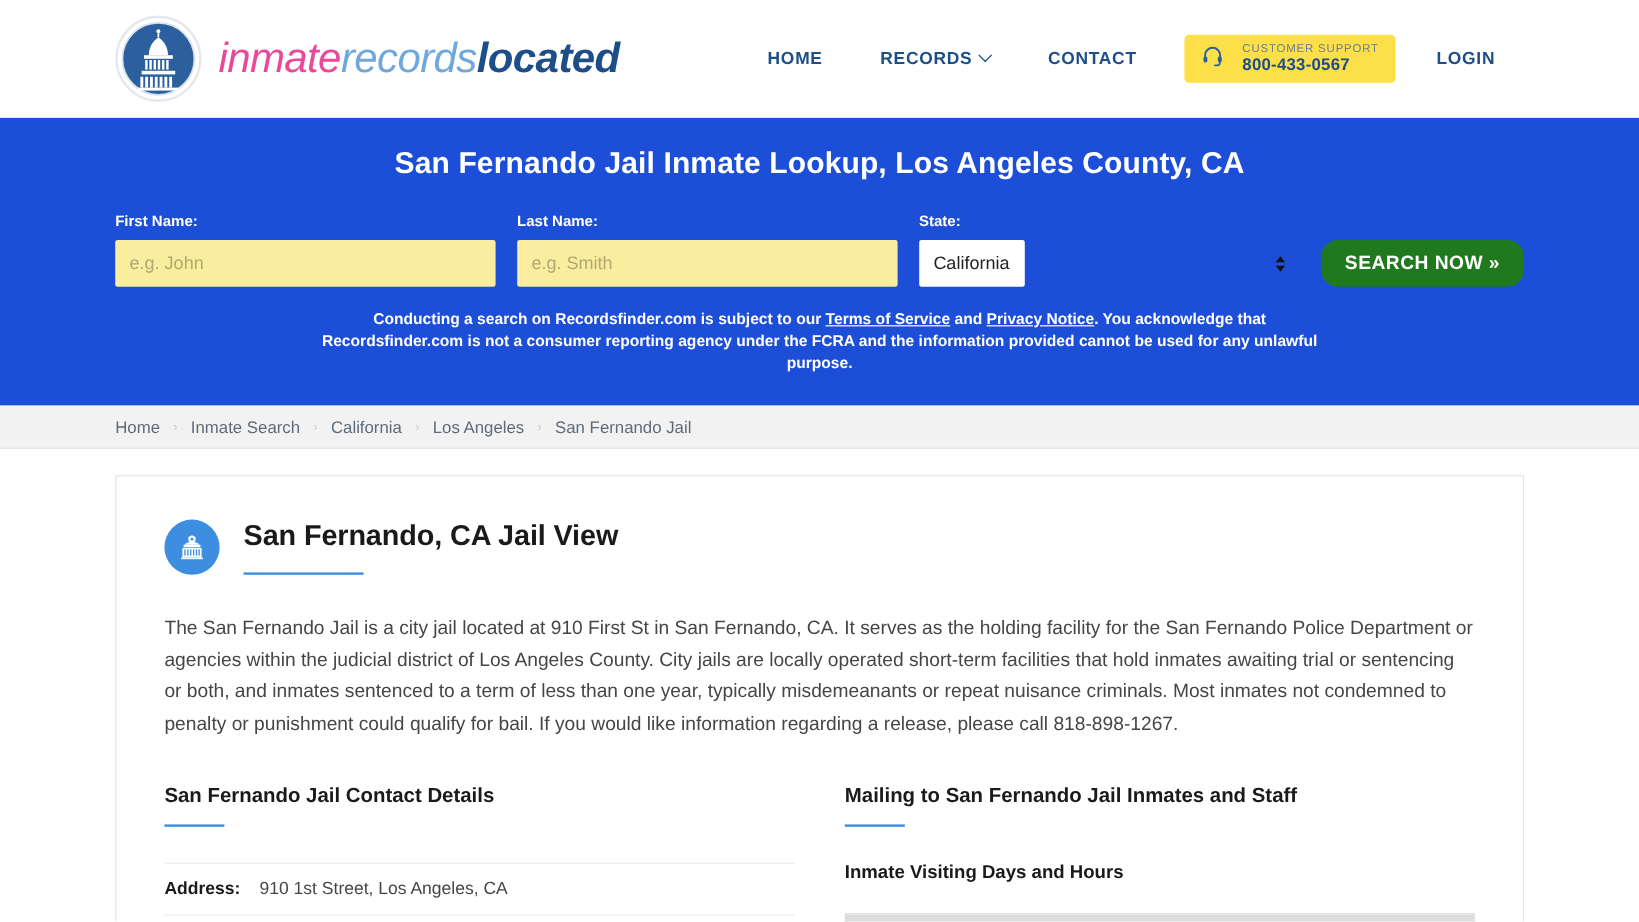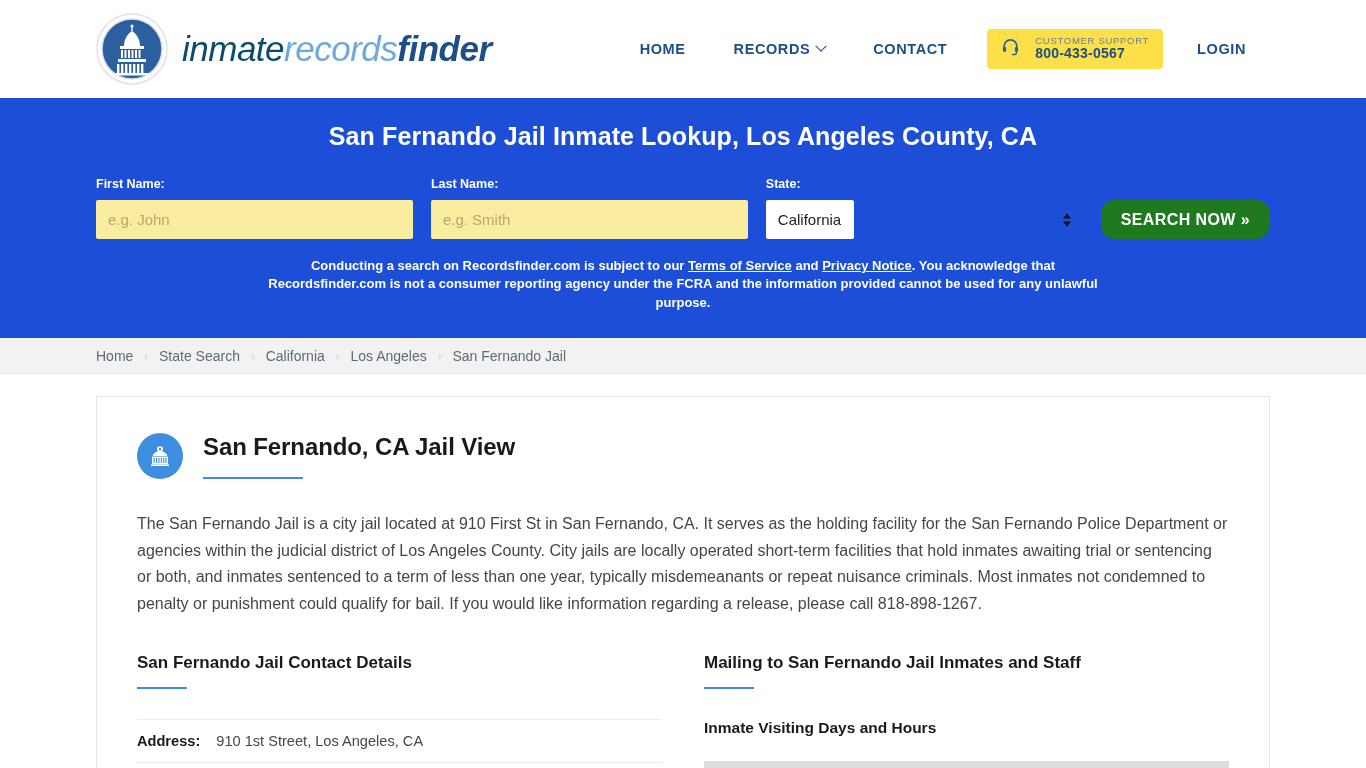--- a/index.html
+++ b/index.html
@@ -29,21 +29,21 @@
     flex: 0 0 auto;
   }
   .brand-mark svg { display: block; }
   .brand-word {
     font-size: 35px;
     font-style: italic;
     letter-spacing: -0.5px;
     white-space: nowrap;
     font-weight: 400;
   }
-  .brand-word .w1 { color: #0c4a6e; }
+  .brand-word .w1 { color: #ec4899; }
   .brand-word .w2 { color: #6fa8dc; }
   .brand-word .w3 { color: #1d4e89; font-weight: 700; }
 
   .main-nav {
     margin-left: auto;
     display: flex;
     align-items: center;
     gap: 0;
   }
   .nav-link {
@@ -296,21 +296,21 @@
           <rect x="24" y="46" width="2.4" height="9"></rect>
             <rect x="28" y="46" width="2.4" height="9"></rect>
           <rect x="32" y="46" width="2.4" height="9"></rect>
             <rect x="36" y="46" width="2.4" height="9"></rect>
           <rect x="40" y="46" width="2.4" height="9"></rect>
         </g>
         <rect x="14" y="55" width="34" height="2.5" fill="#ffffff"></rect>
       </svg>
     </div>
     <div class="brand-word">
-      <span class="w1">inmate</span><span class="w2">records</span><span class="w3">finder</span>
+      <span class="w1">inmate</span><span class="w2">records</span><span class="w3">located</span>
     </div>
   </div>
 
   <nav class="main-nav">
     <a class="nav-link">
       <span>HOME</span>
     </a>
     <a class="nav-link">
       <span>RECORDS</span>
       <span class="chev"></span>
@@ -370,21 +370,21 @@
     <button class="search-btn">SEARCH NOW »</button>
   </form>
 
   <p class="disclaimer"><span>Conducting a search on Recordsfinder.com is subject to our </span><a>Terms of Service</a><span> and </span><a>Privacy Notice</a><span>. You acknowledge that Recordsfinder.com is not a consumer reporting agency under the FCRA and the information provided cannot be used for any unlawful purpose.</span></p>
 </section>
 
 <nav class="breadcrumb-band">
   <div class="crumbs">
     <a class="crumb">Home</a>
     <span class="crumb-sep">›</span>
-    <a class="crumb">State Search</a>
+    <a class="crumb">Inmate Search</a>
     <span class="crumb-sep">›</span>
     <a class="crumb">California</a>
     <span class="crumb-sep">›</span>
     <a class="crumb">Los Angeles</a>
     <span class="crumb-sep">›</span>
     <span class="crumb current">San Fernando Jail</span>
   </div>
 </nav>
 
 <main class="content-wrap">

